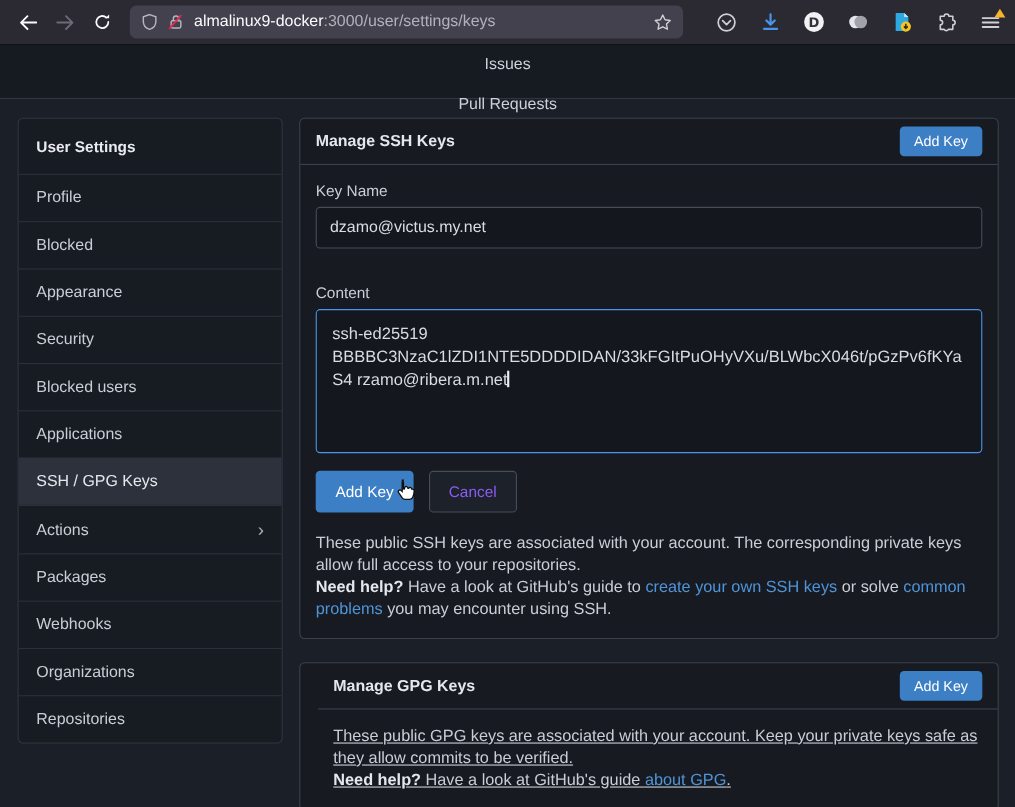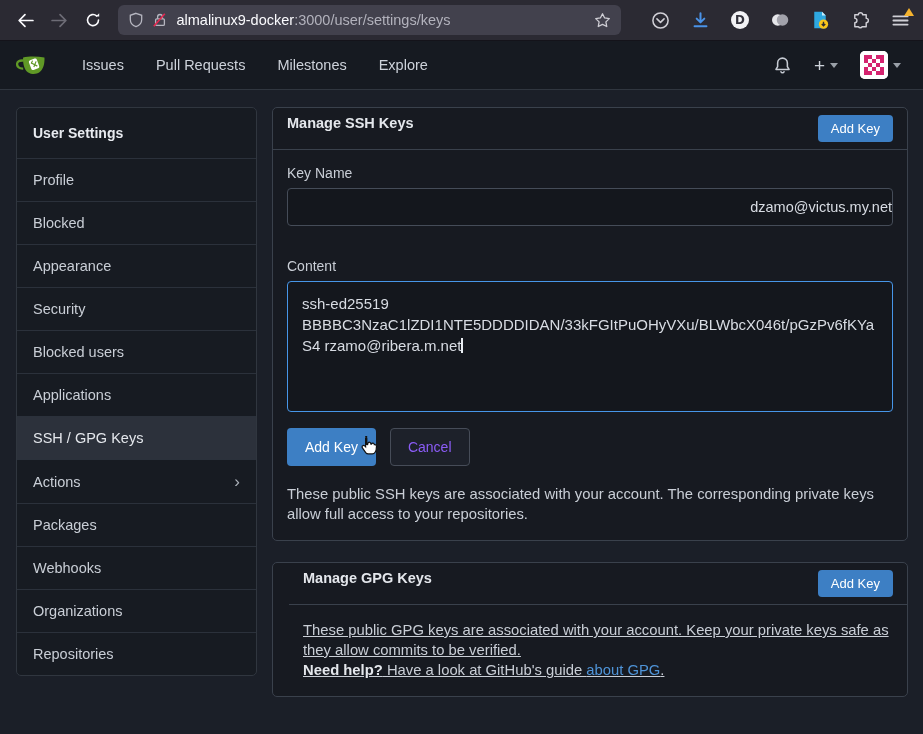--- a/index.html
+++ b/index.html
@@ -10,46 +10,46 @@
   .browser-toolbar{ height:41px; background:#2b2a33; display:flex; align-items:center; padding:0 10px; gap:4px; border-bottom:1px solid #14131a;}
   .tb-btn{ width:32px; height:30px; display:flex; align-items:center; justify-content:center; border-radius:4px; background:transparent; border:none; cursor:pointer;}
   .urlbar{ margin-left:6px; width:532px; height:30px; background:#42414d; border-radius:6px; display:flex; align-items:center; padding:0 10px; gap:8px;}
   .url-text{ font-size:14.5px; color:#fbfbfe; white-space:nowrap; flex:1;}
   .url-text .path{ color:#b2b2bc; }
   .ext-row{ display:flex; align-items:center; gap:14px; margin-left:22px;}
   .ext-btn{ width:26px; height:26px; display:flex; align-items:center; justify-content:center; background:none; border:none; cursor:pointer; position:relative;}
   .menu-badge{ position:absolute; top:1px; right:-1px; width:0; height:0; border-left:5px solid transparent; border-right:5px solid transparent; border-bottom:8px solid #f5b32e;}
 
   
-  .navbar{ height:49px; background:#161a21; display:flex; align-items:center; padding:0 16px; border-bottom:1px solid #30363f;}
+  .navbar{ height:49px; background:#161a21; display:flex; align-items:center; padding:0 16px; border-bottom:1px solid #30363f;flex-direction:column;}
   .logo{ width:32px; height:30px; margin-right:18px; }
   .nav-link{ color:#cdd2da; font-size:14.5px; padding:10px 16px; background:none; border:none; cursor:pointer;}
   .nav-right{ margin-left:auto; display:flex; align-items:center; gap:10px;}
   .icon-btn{ background:none; border:none; cursor:pointer; display:flex; align-items:center; gap:5px; color:#cdd2da; padding:6px;}
   .caret{ width:0; height:0; border-left:4px solid transparent; border-right:4px solid transparent; border-top:5px solid #9aa0a8; display:inline-block;}
   .plus-glyph{ font-size:19px; color:#cdd2da; line-height:1;}
   .avatar{ width:28px; height:28px; border-radius:5px; background:#fff; overflow:hidden;}
 
   
   .page{ display:flex; padding:17px 15px 0 16px; gap:15px; }
   .sidebar{ width:241px; background:#171b22; border:1px solid #30363f; border-radius:5px; align-self:flex-start;}
   .sidebar-title{ padding:17px 16px; font-size:14px; font-weight:bold; color:#e8ebf0;}
   .sb-item{ padding:13px 16px; font-size:14.5px; color:#c9ced6; border-top:1px solid #2b313b; cursor:pointer; display:flex; justify-content:space-between; align-items:center;}
   .sb-item.active{ background:#2c313b; color:#e4e7ec;}
   .sb-chevron{ color:#aab0b8; font-size:17px; line-height:1;}
 
   .main-col{ width:636px; display:flex; flex-direction:column;}
   .panel{ background:#171a21; border:1px solid #3a414c; border-radius:5px;}
-  .panel-header{ display:flex; justify-content:space-between; padding:7px 14px; border-bottom:1px solid #3a414c; min-height:35px;}
+  .panel-header{ display:flex; align-items:center; justify-content:space-between; padding:7px 14px; border-bottom:1px solid #3a414c; min-height:35px;}
   .panel-title{ font-size:14.5px; font-weight:bold; color:#e4e7ec;}
   .btn-primary{ background:#3d7fc4; color:#fff; font-size:13px; padding:6px 13px; border:none; border-radius:4px; cursor:pointer; font-family:inherit;}
   .panel-body{ padding:15px 14px 16px;}
 
   .field-label{ font-size:14px; color:#c9ced6; margin-bottom:7px;}
-  .text-input{ width:100%; height:38px; background:#14171d; border:1px solid #454c58; border-radius:4px; color:#d8dce3; font-size:14.5px; padding:0 0; font-family:inherit;text-align:right;}
+  .text-input{ width:100%; height:38px; background:#14171d; border:1px solid #454c58; border-radius:4px; color:#d8dce3; font-size:14.5px; padding:0 12px; font-family:inherit;}
   .field{ margin-bottom:32px;}
   .fake-textarea{ width:100%; min-height:131px; background:#14171d; border:1px solid #4796e8; border-radius:4px; color:#d8dce3; font-size:15px; line-height:21px; padding:11px 14px; overflow-wrap:anywhere; cursor:text;}
   .caret-bar{ display:inline-block; width:1.5px; height:15px; background:#e9edf2; vertical-align:-2px;}
 
   .btn-row{ display:flex; gap:14px; margin-top:16px; position:relative;}
   .btn-submit{ background:#3d7fc4; color:#fff; font-size:14px; padding:10px 18px; border:none; border-radius:4px; cursor:pointer; font-family:inherit;}
   .btn-cancel{ background:#1d212a; color:#8b5cf6; font-size:14px; padding:10px 17px; border:1px solid #464c58; border-radius:4px; cursor:pointer; font-family:inherit;}
 
   .help{ margin-top:18px; font-size:14.8px; line-height:20px; color:#c9ced6;}
   .help p{ margin:0;}
@@ -262,20 +262,21 @@
           <div class="fake-textarea"><span>ssh-ed25519 BBBBC3NzaC1lZDI1NTE5DDDDIDAN/33kFGItPuOHyVXu/BLWbcX046t/pGzPv6fKYaS4 rzamo@ribera.m.net</span><span class="caret-bar"></span></div>
         </div>
 
         <div class="btn-row">
           <button class="btn-submit">Add Key</button>
           <button class="btn-cancel">Cancel</button>
         </div>
 
         <div class="help">
           <p><span>These public SSH keys are associated with your account. The corresponding private keys allow full access to your repositories.</span></p>
+          <p><b>Need help?</b><span> Have a look at GitHub's guide to </span><a class="link">create your own SSH keys</a><span> or solve </span><a class="link">common problems</a><span> you may encounter using SSH.</span></p>
         </div>
 
       </div>
     </section>
 
     <section class="panel gpg-panel">
       <div class="panel-header">
         <span class="panel-title">Manage GPG Keys</span>
         <button class="btn-primary">Add Key</button>
       </div>

